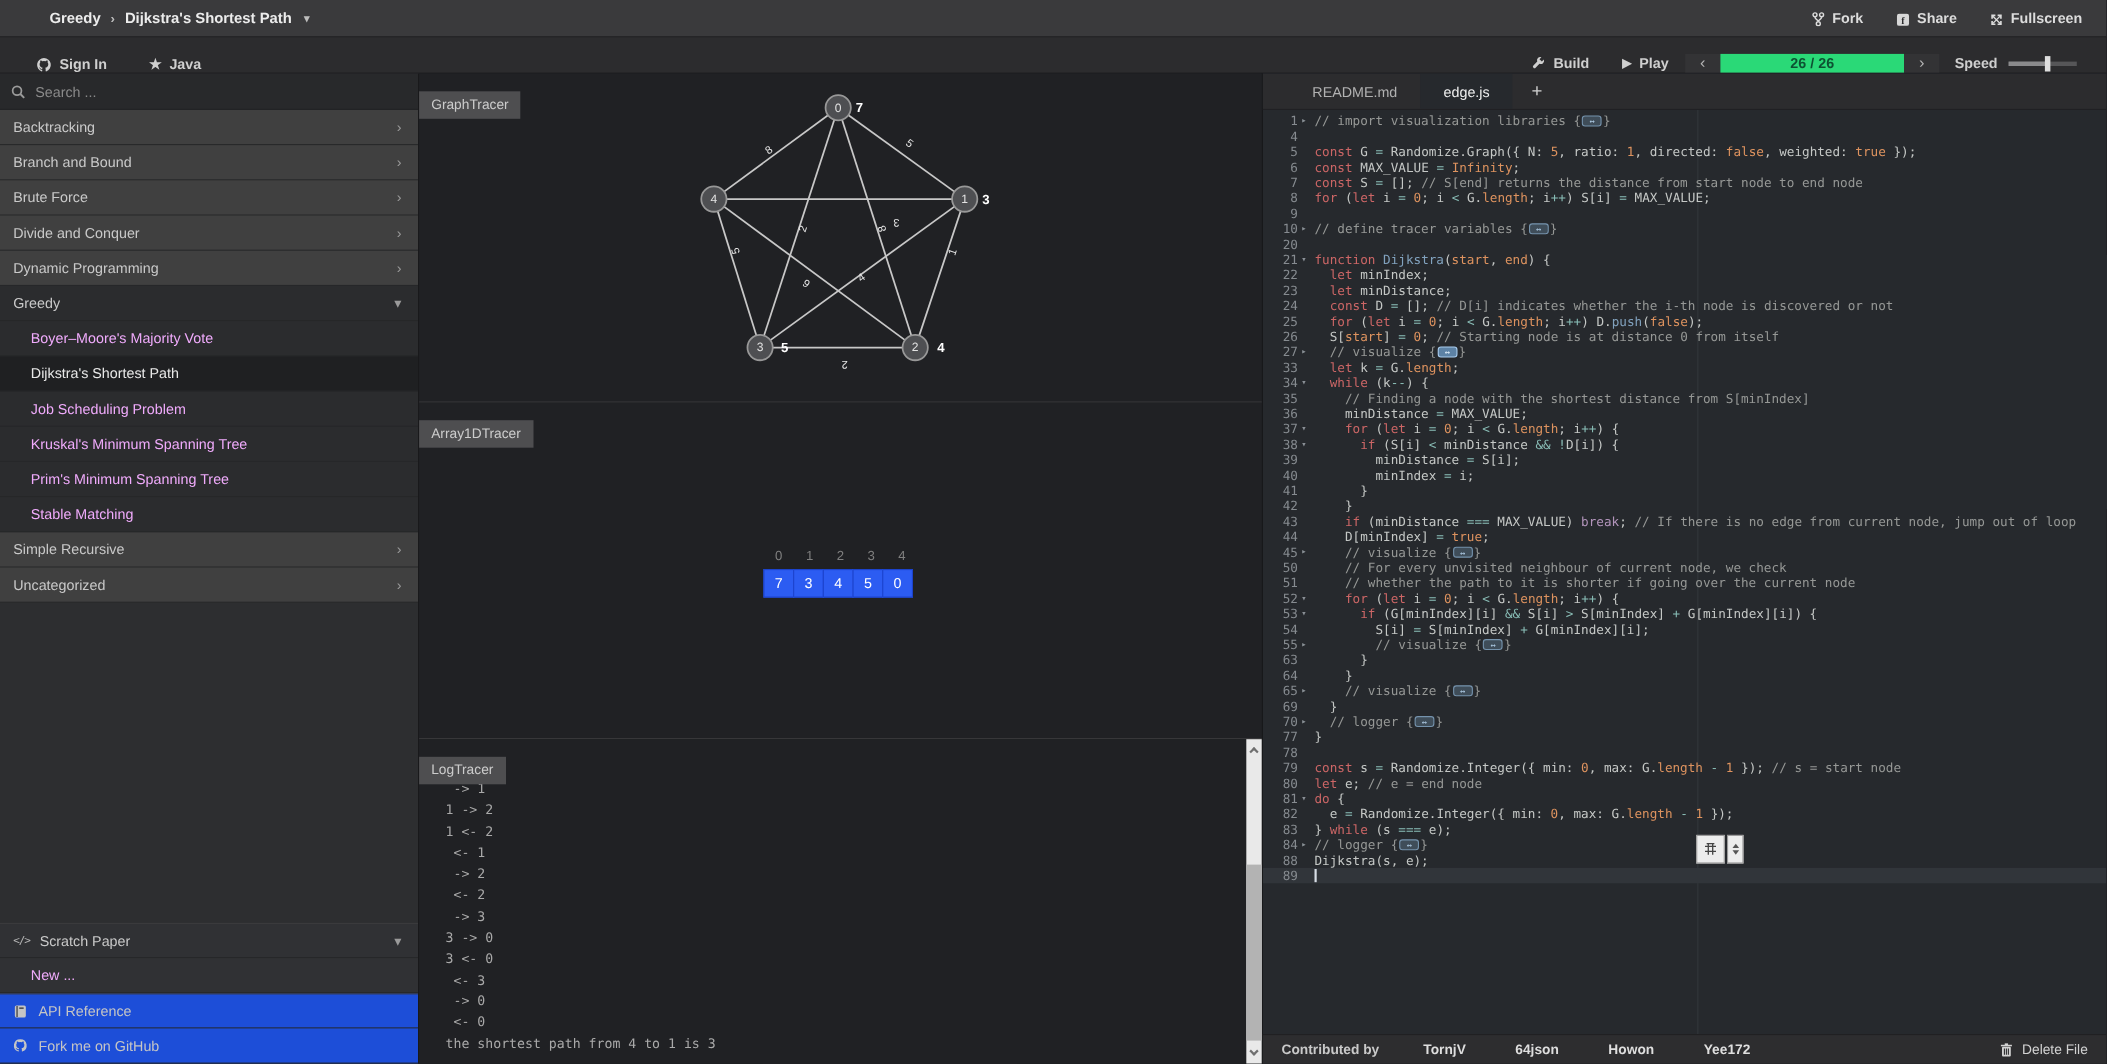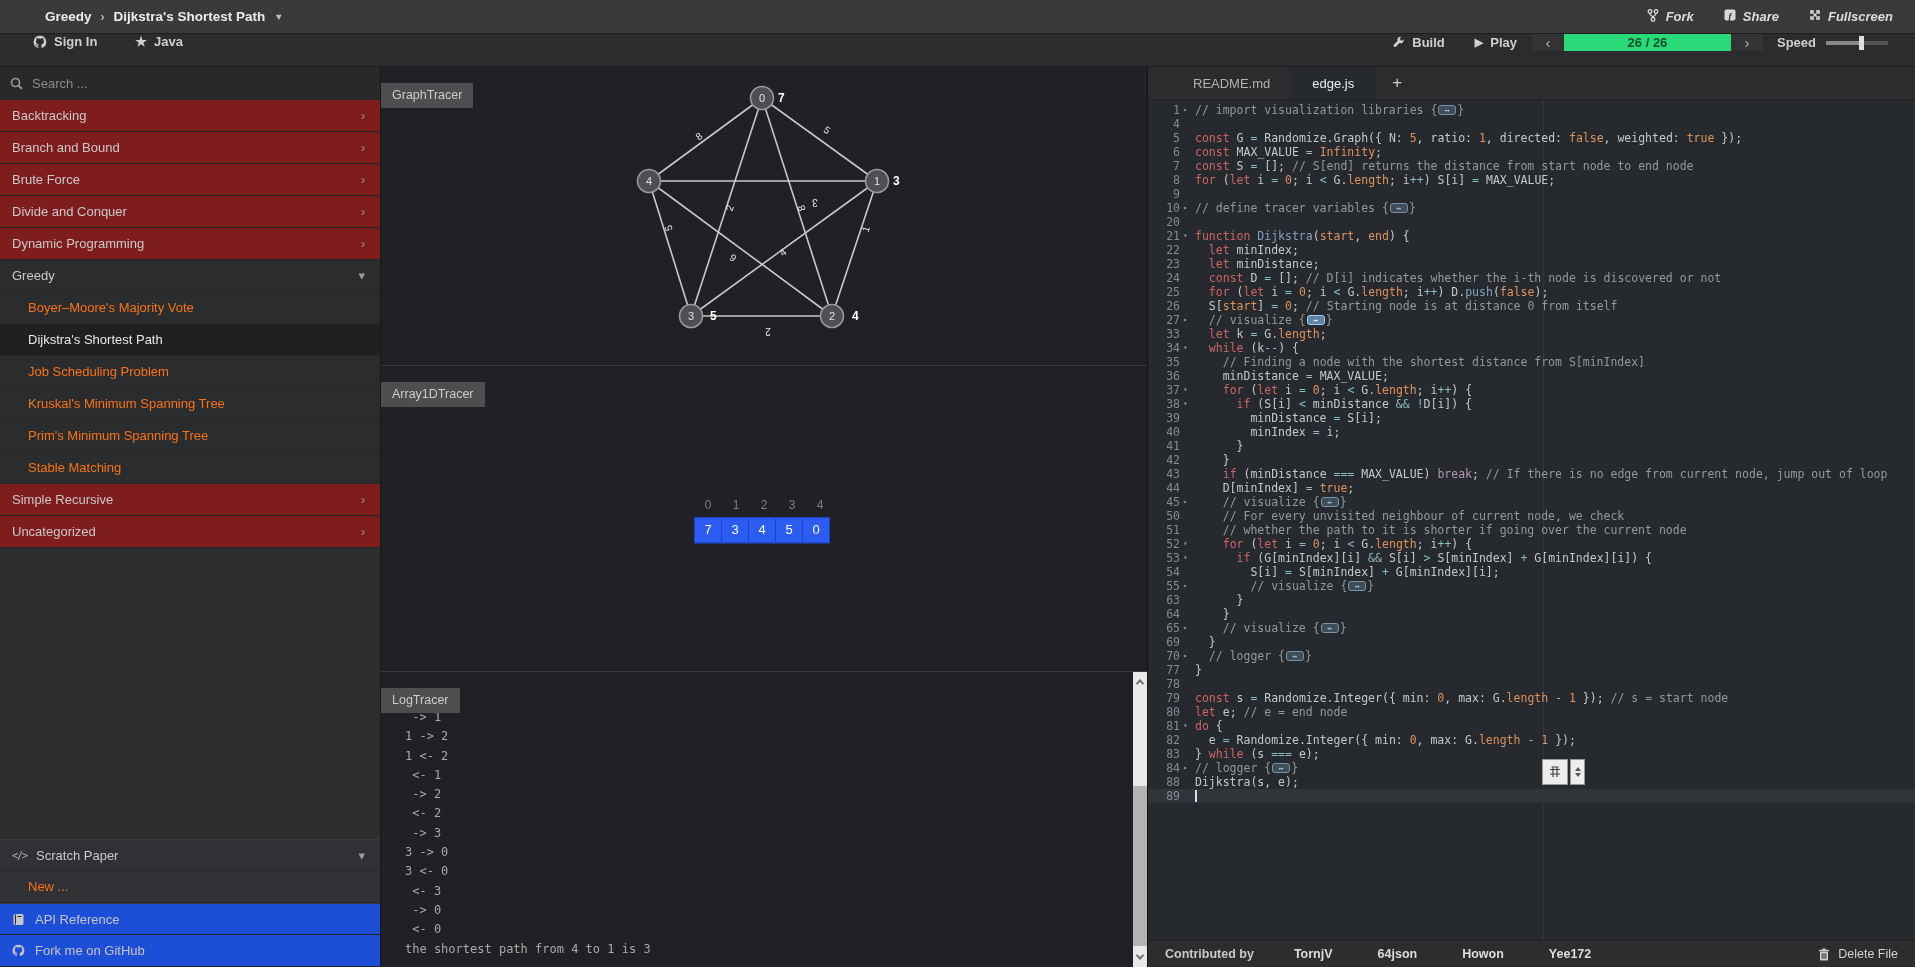--- a/index.html
+++ b/index.html
@@ -6,25 +6,25 @@
   html,body { width:1915px; height:967px; overflow:hidden; background:#202124;
     font-family:"Liberation Sans", sans-serif; -webkit-font-smoothing:antialiased; }
 
   
   .header { height:34px; background:#3a3a3c; display:flex; align-items:center;
     justify-content:space-between; padding:0 22px 0 45px; border-bottom:1px solid #1d1d1f; }
   .crumb { display:flex; align-items:center; gap:9px; color:#ececec; font-size:13.5px; font-weight:bold; cursor:default; }
   .crumb .sep { color:#bdbdbd; font-size:12px; }
   .crumb .caret { color:#bdbdbd; font-size:10px; margin-left:2px; }
   .hactions { display:flex; align-items:center; gap:30px; }
-  .hbtn { display:flex; align-items:flex-start; gap:7px; color:#dcdcdc; font-size:13px; font-weight:bold; cursor:pointer;font-style:italic; }
+  .hbtn { display:flex; align-items:flex-end; gap:7px; color:#dcdcdc; font-size:13px; font-weight:bold; cursor:pointer; }
   .hbtn svg { display:block; }
 
   
-  .toolbar { height:33px; background:#2c2c2e; display:flex; align-items:flex-start;
+  .toolbar { height:33px; background:#2c2c2e; display:flex; align-items:flex-end;
     justify-content:space-between; border-bottom:1px solid #1c1c1e; }
   .tleft { display:flex; align-items:center; gap:38px; padding-left:33px; }
   .tright { display:flex; align-items:stretch; }
   .tbtn { display:flex; align-items:center; gap:7px; color:#cfcfcf; font-size:13px; font-weight:bold; cursor:pointer; }
   .tright .tbtn { padding:0 15px; }
   .navbtn { width:32px; display:flex; align-items:center; justify-content:center;
     color:#b5b5b5; font-size:15px; cursor:pointer; background:#333335; }
   .progress { width:167px; display:flex; align-items:center; justify-content:center;
     font-size:13px; font-weight:bold; color:#0d5132; cursor:pointer; }
   .speedwrap { display:flex; align-items:center; gap:10px; padding:0 27px 0 14px; }
@@ -39,26 +39,26 @@
 
   
   .sidebar { width:381px; background:#2d2e30; border-right:1px solid #19191b;
     display:flex; flex-direction:column; flex:none; }
   .searchrow { height:33px; flex:none; background:#28292b; border-bottom:1px solid #222325;
     display:flex; align-items:center; padding:0 10px; gap:9px; }
   .searchrow input { background:transparent; border:none; outline:none; color:#cfcfcf;
     font-size:13px; width:280px; font-family:"Liberation Sans",sans-serif; }
   .searchrow input::placeholder { color:#8a8a8a; }
   .catrow { height:32px; flex:none; display:flex; align-items:center; justify-content:space-between;
-    padding:0 15px 0 12px; font-size:13px; color:#c9c9c9; background:#7f1d1d;
+    padding:0 15px 0 12px; font-size:13px; color:#c9c9c9; background:#404040;
     border-bottom:1px solid #262729; cursor:pointer; }
   .catrow .chev { color:#9a9a9a; font-size:13px; }
   .catrow.expanded { background:#2b2c2e; }
   .subrow { height:32px; flex:none; display:flex; align-items:center; padding-left:28px;
-    font-size:13px; color:#f97316; background:#2b2c2e; border-bottom:1px solid #262729; cursor:pointer; }
+    font-size:13px; color:#f0abfc; background:#2b2c2e; border-bottom:1px solid #262729; cursor:pointer; }
   .subrow.selected { background:#1f2022; color:#e8e8e8; }
   .sspacer { flex:1; }
   .srow-ico { display:flex; align-items:center; gap:9px; }
   .codeglyph { font-family:"DejaVu Sans Mono",monospace; font-size:10px; color:#b5b5b5; letter-spacing:-1px; }
   .sfoot-group .catrow { background:#303134; }
   .sfoot-group .subrow { background:#303134; }
   .sfoot-group .footrow { height:32px; display:flex; align-items:center; gap:10px; padding-left:12px;
     font-size:13px; color:#c5c5c5; background:#1d4ed8; border-bottom:1px solid #242527; cursor:pointer; }
 
   

